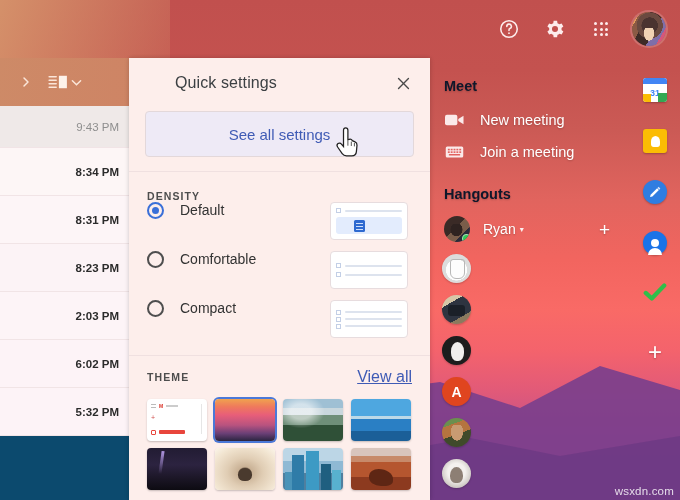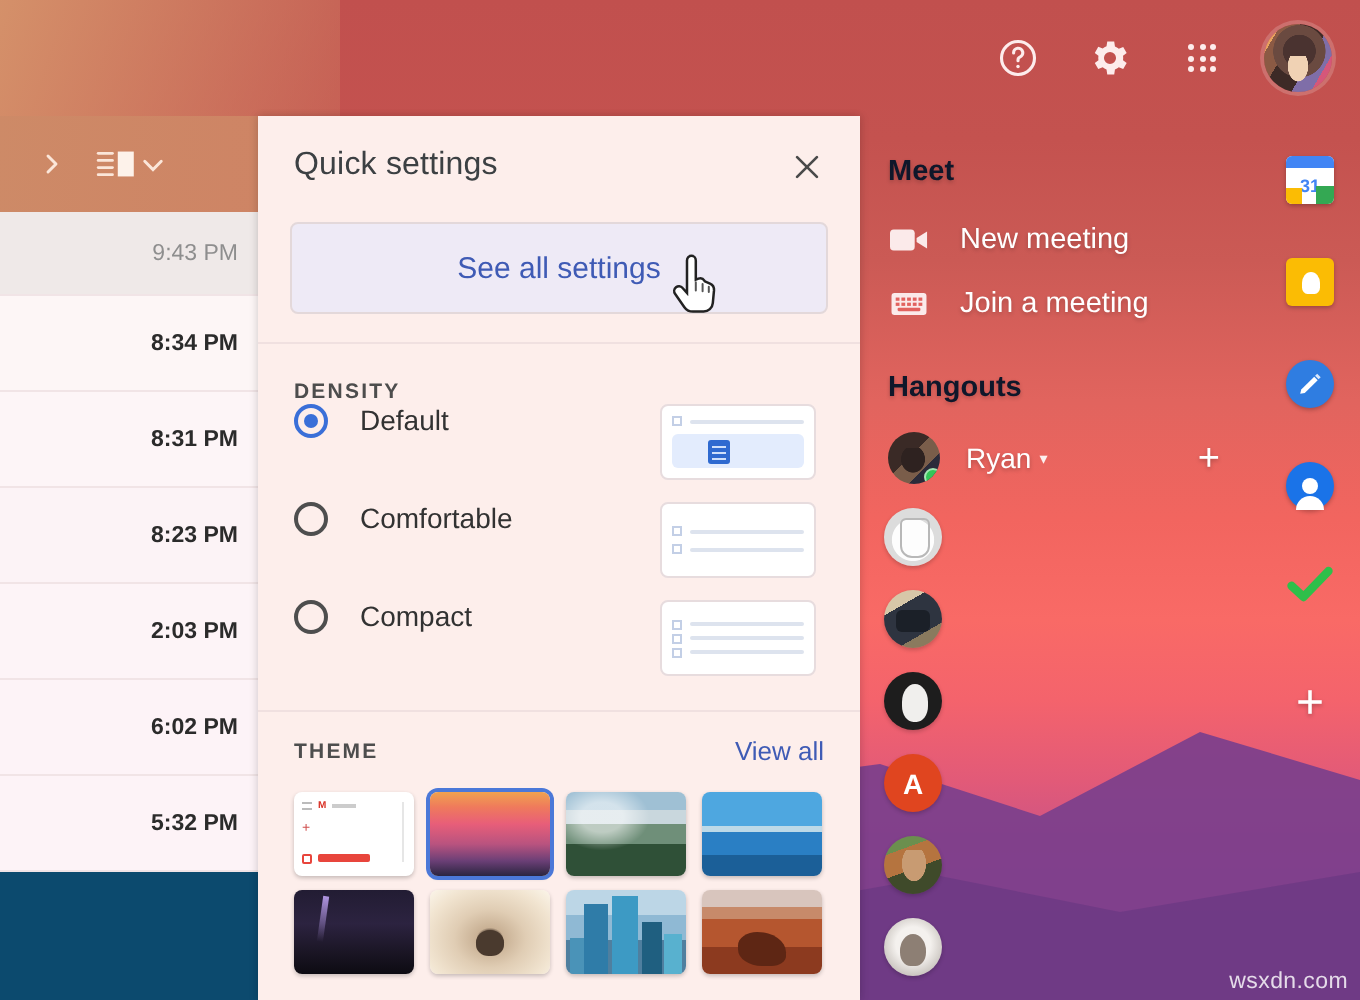--- a/index.html
+++ b/index.html
@@ -89,21 +89,21 @@
     position:absolute; left:129px; top:58px; width:301px; height:442px; z-index:25;
     background:#fdeeeb;
     box-shadow:-1px 0 4px rgba(0,0,0,.10), 1px 0 4px rgba(0,0,0,.10);
     overflow:hidden;
     display:flex; flex-direction:column;
   }
   #panel-head {
     height:50px; display:flex; align-items:center; padding:0 14px 0 18px;
     flex:0 0 auto;
   }
-  #panel-title { font-size:16px; color:#3c4043; flex:1; letter-spacing:.1px; }
+  #panel-title { font-size:16px; color:#3c4043; flex:1; letter-spacing:.1px;margin-left:28px; }
   #close-btn {
     width:26px; height:26px; display:flex; align-items:center; justify-content:center;
     border-radius:50%; cursor:pointer; color:#4a4a4a;
   }
   #see-all-wrap { padding:3px 16px 14px; flex:0 0 auto; }
   #see-all {
     height:46px; border:1px solid #e3d8da; border-radius:4px;
     background:#eeeaf6; color:#3f5bb5; font-size:15px;
     display:flex; align-items:center; justify-content:center; cursor:pointer;
   }
@@ -149,21 +149,21 @@
     position:relative;
   }
   .mini-doc::before, .mini-doc::after {
     content:""; position:absolute; left:2px; right:2px; height:1.4px; background:#cfe0fb;
   }
   .mini-doc::before { top:3px; }
   .mini-doc::after { top:6.5px; box-shadow:0 3px 0 #cfe0fb; }
 
   #theme-sec { padding:12px 18px 0; }
   #theme-head { display:flex; align-items:center; justify-content:space-between; margin-bottom:13px; }
-  #view-all { font-size:13px; color:#3f5bb5; cursor:pointer; }
+  #view-all { font-size:16px; color:#3f5bb5; cursor:pointer;text-decoration:underline; }
   #theme-grid { display:grid; grid-template-columns:repeat(4,60px); gap:7px 8px; }
   .th {
     width:60px; height:42px; border-radius:4px; cursor:pointer;
     box-shadow:0 1px 2px rgba(0,0,0,.22); overflow:hidden; position:relative;
   }
   .th.sel { box-shadow:0 0 0 2px #4b78d8, 0 1px 2px rgba(0,0,0,.22); }
 
   
   .th-gmail { background:#fff; }
   .th-gmail .g-top { display:flex; align-items:center; gap:3px; padding:4px 4px 0; }

